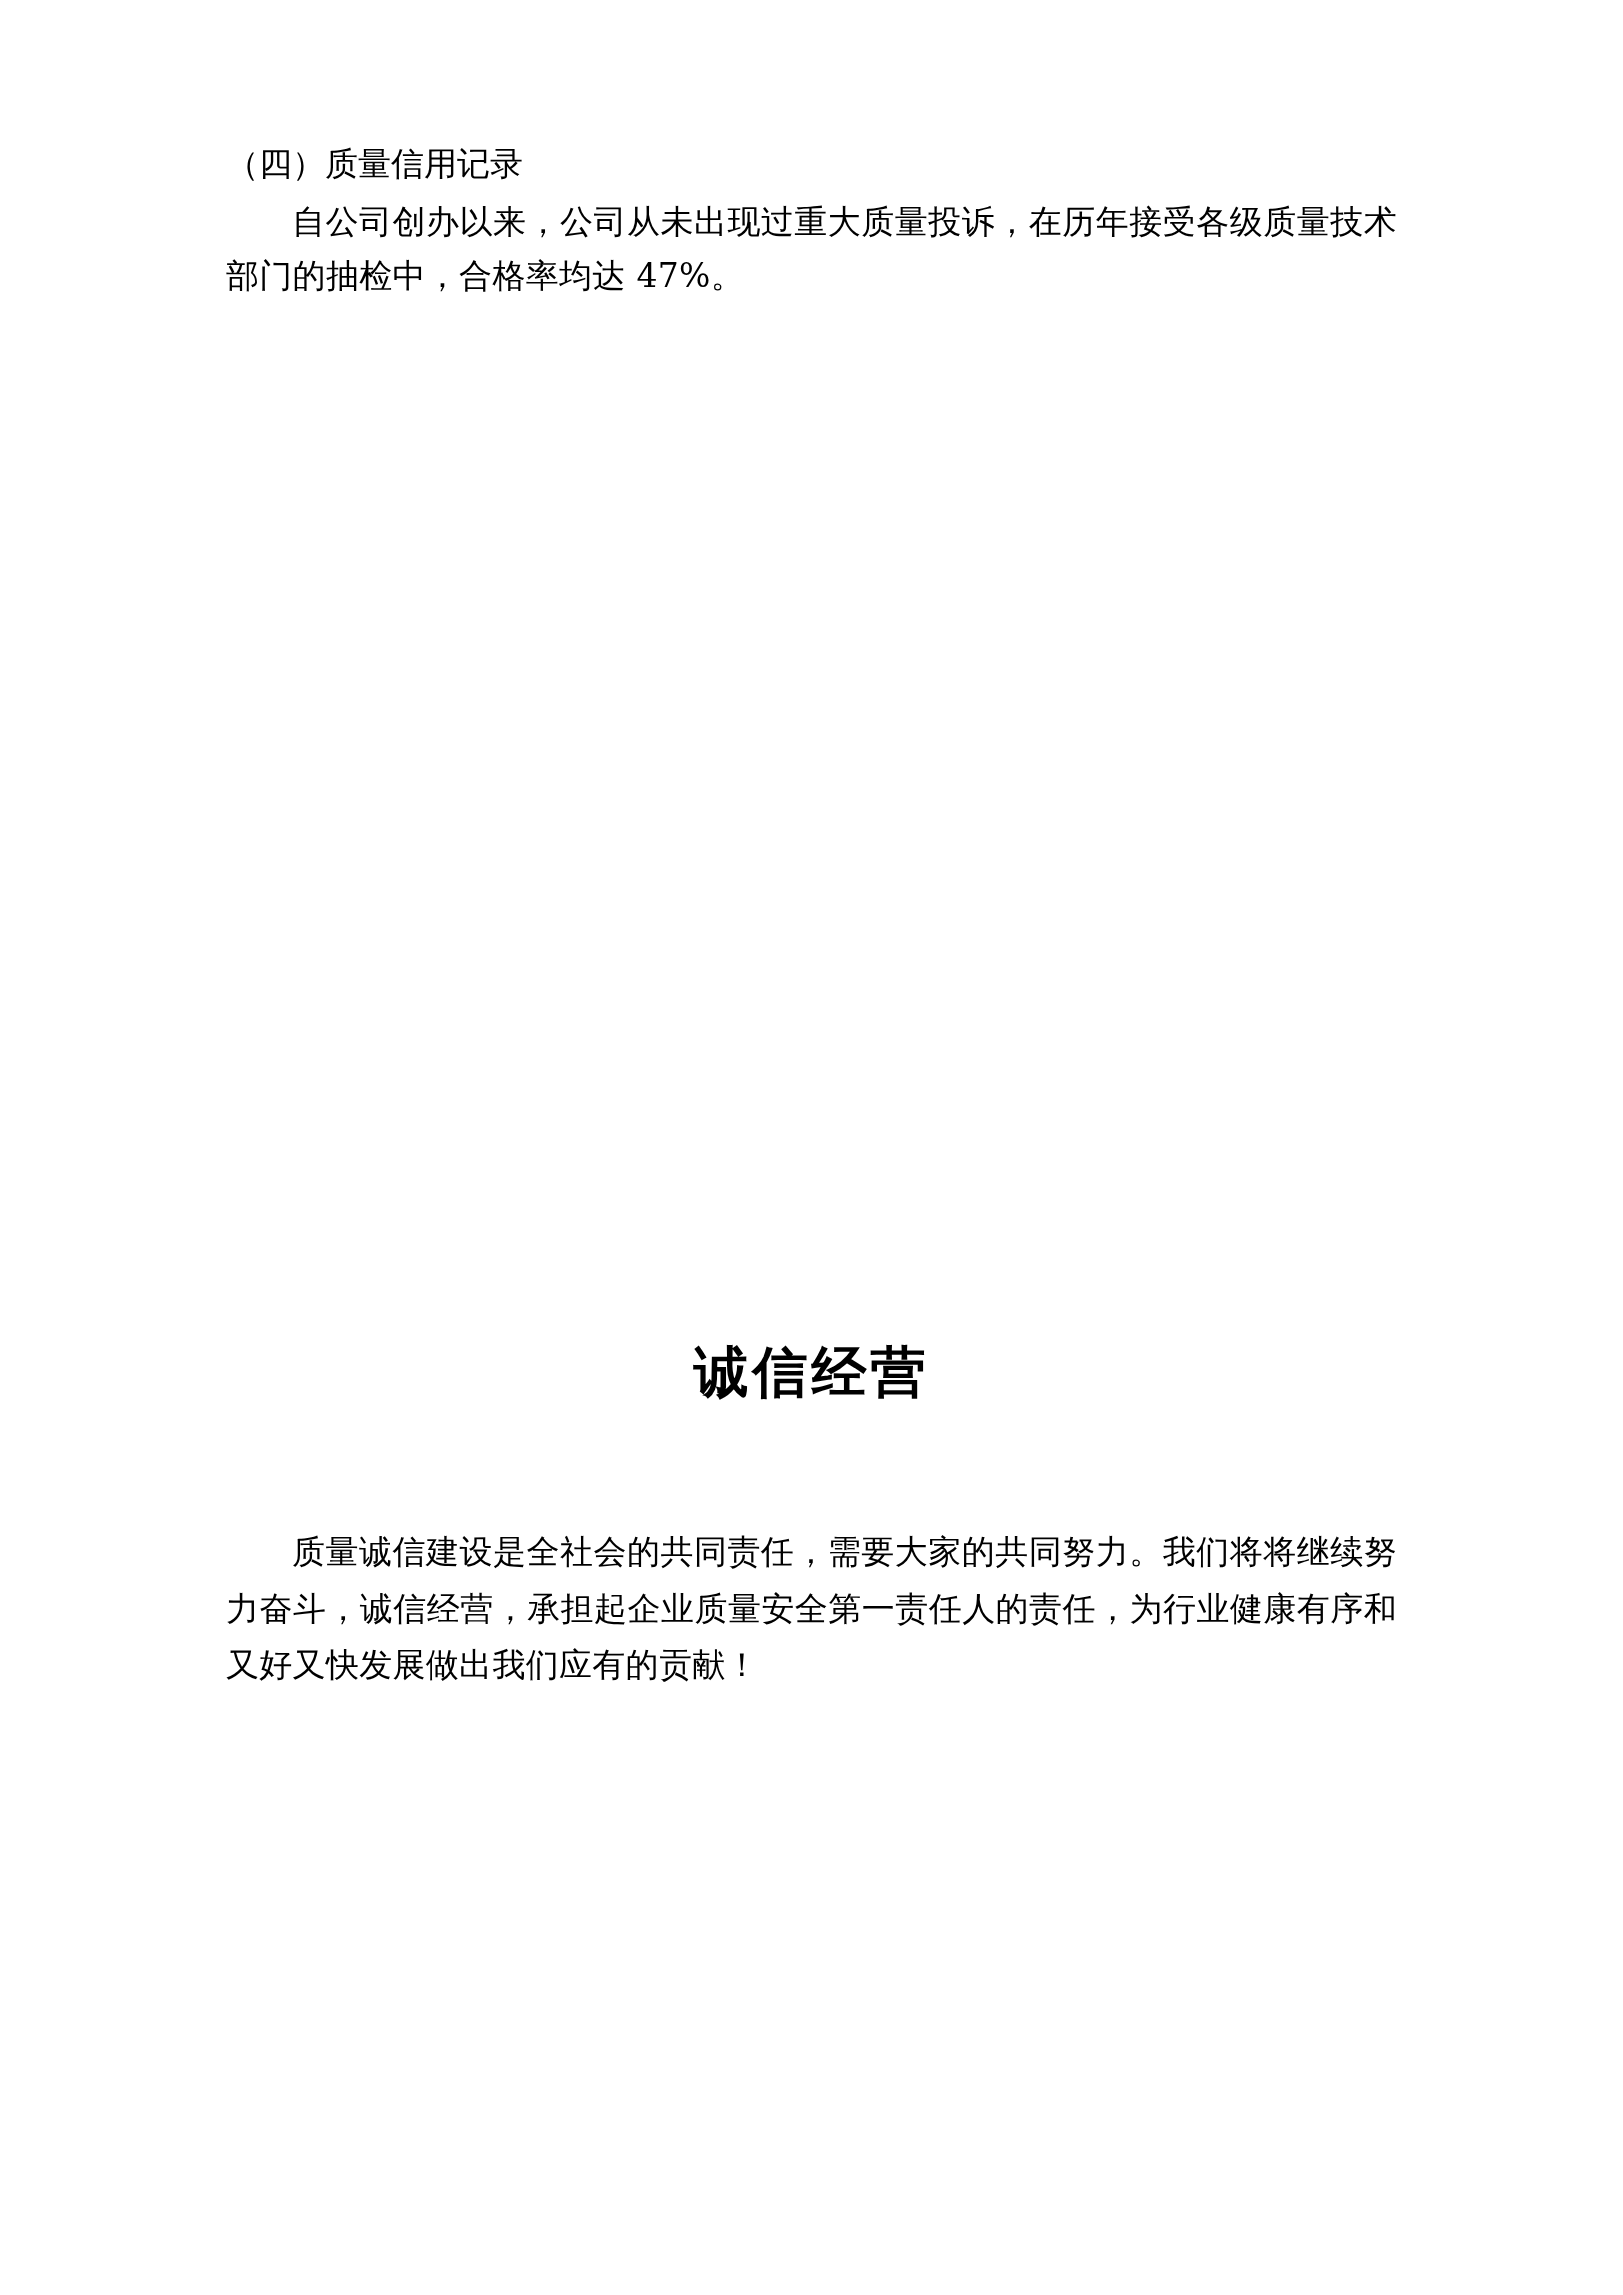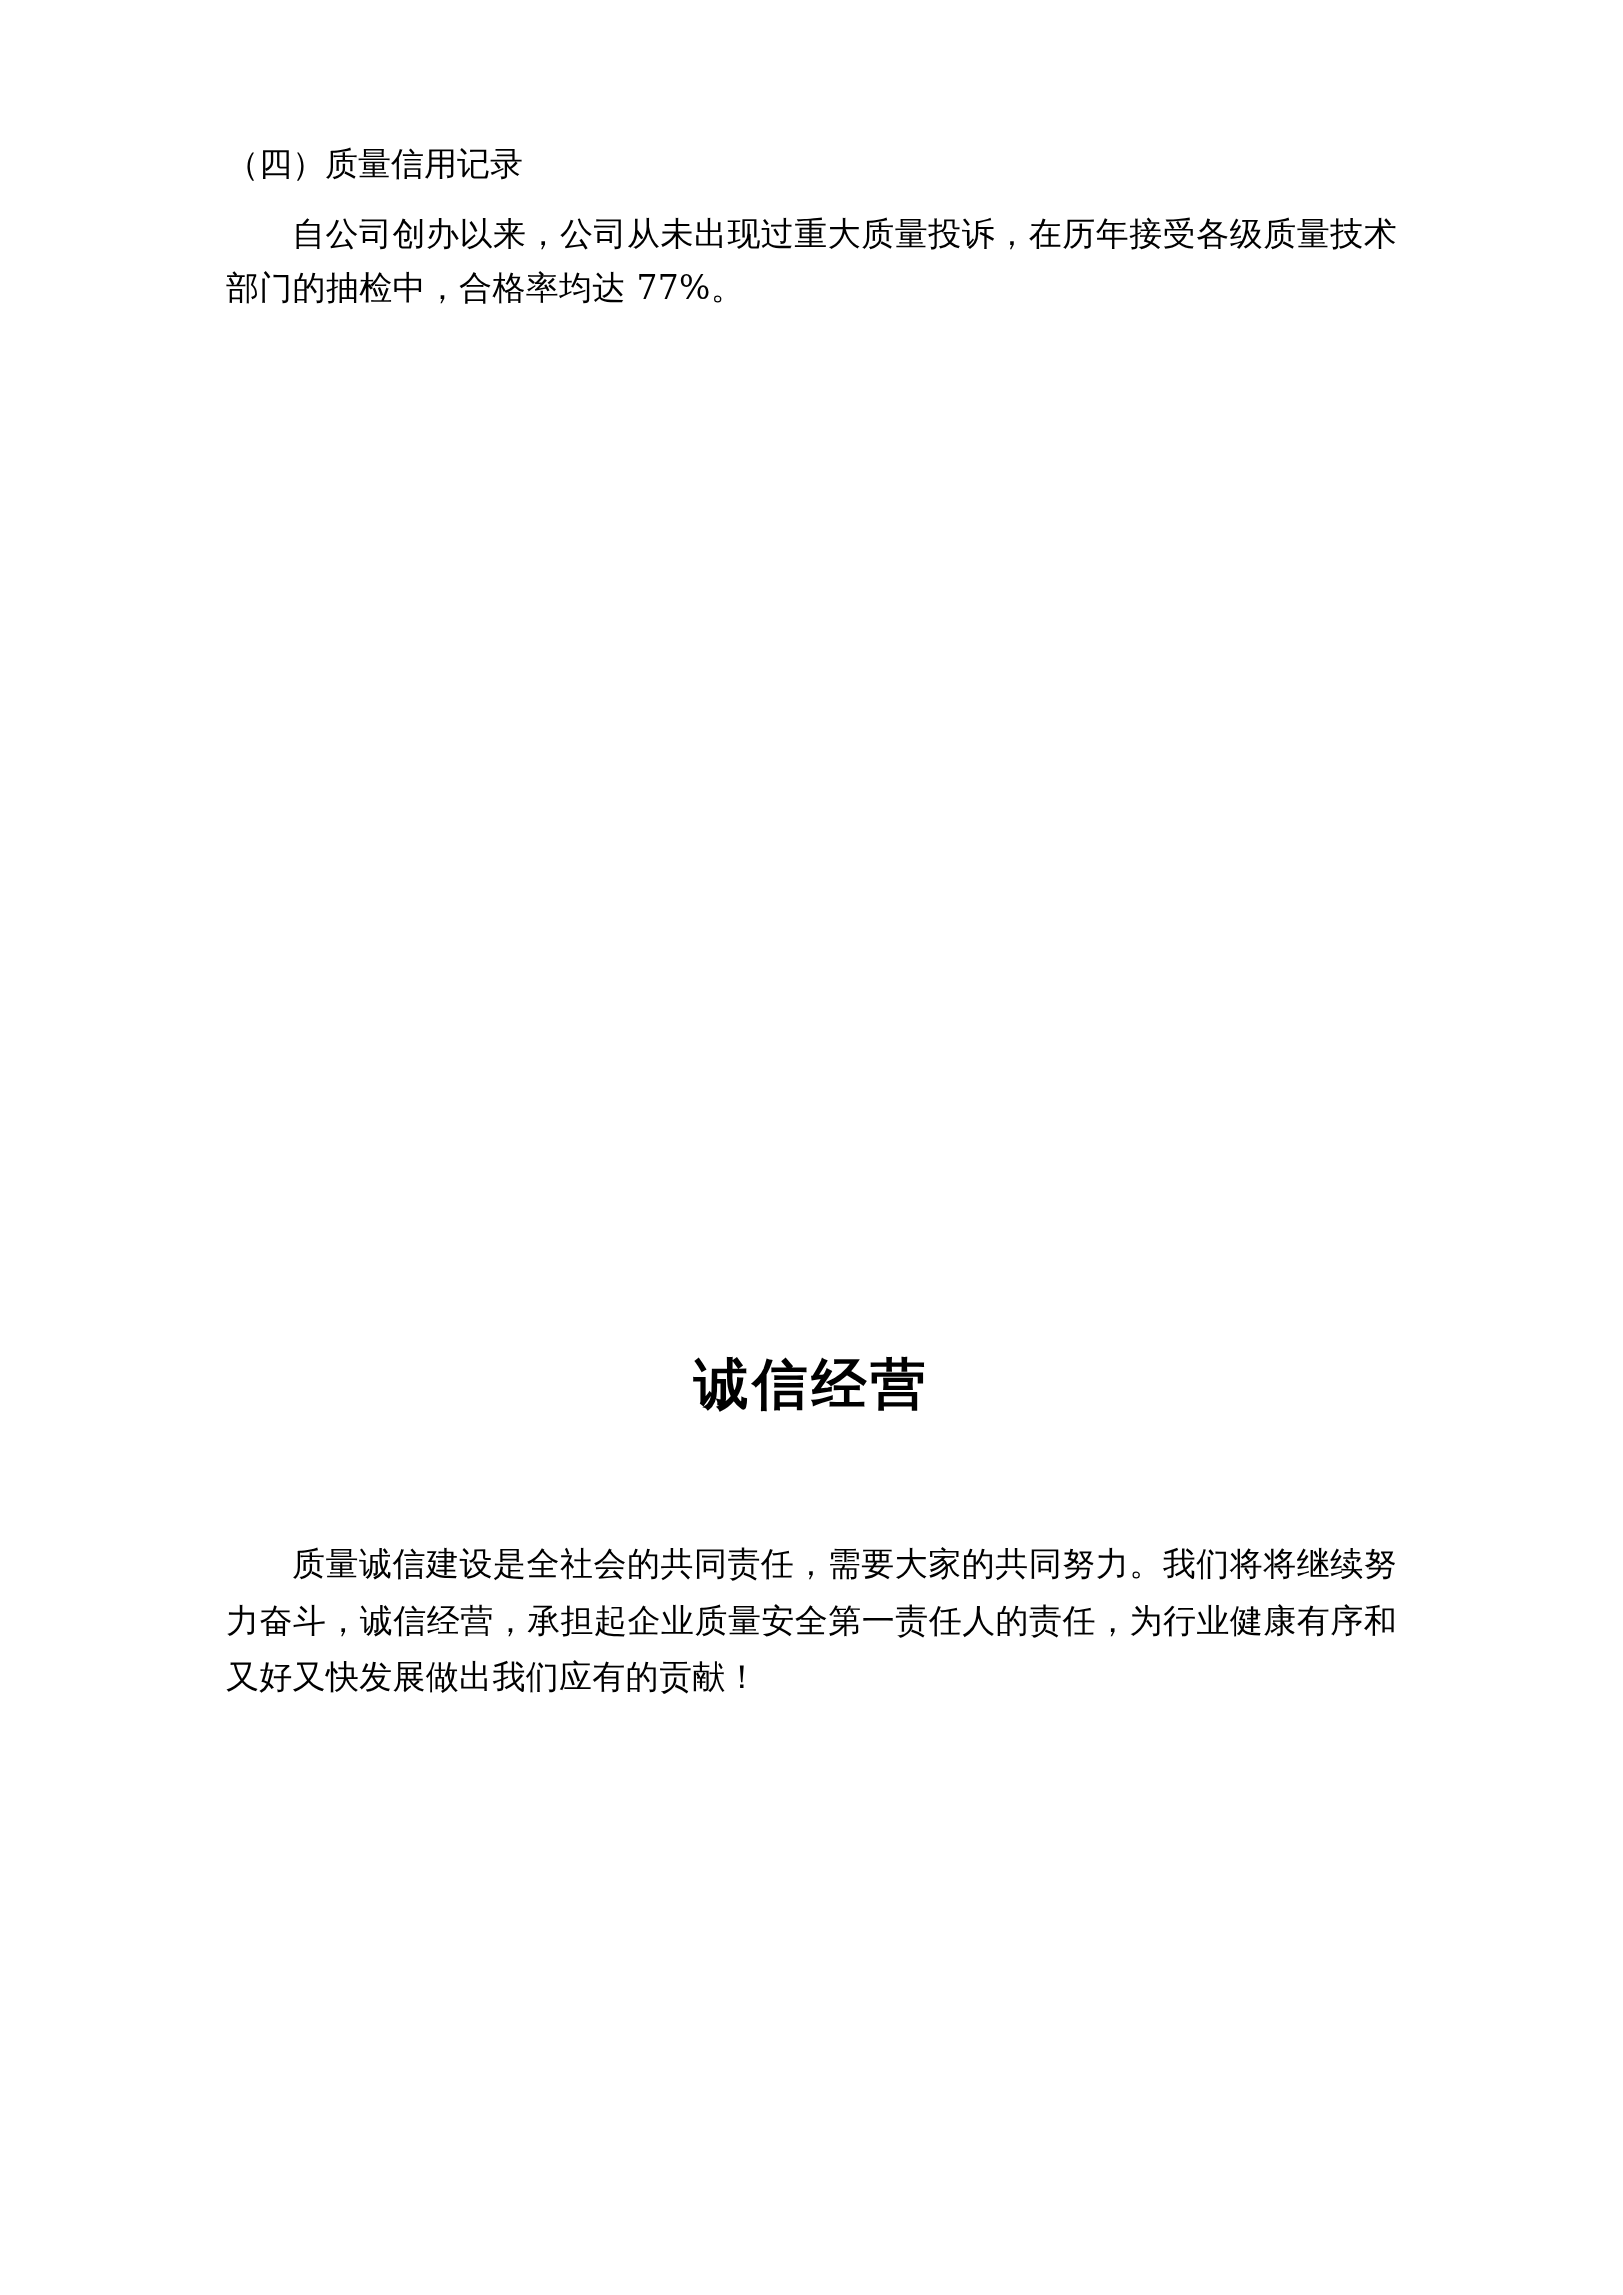--- a/index.html
+++ b/index.html
@@ -31,21 +31,21 @@
     text-justify: inter-ideograph;
     margin: 0 0 6.5px 0;
     letter-spacing: 0.3px;
   }
   .indent {
     text-indent: 2em;
   }
   .heading-sub {
     font-size: 33px;
     line-height: 1.62;
-    margin: 0 0 17px 0;
+    margin: 0 0 5px 0;
     text-indent: 0;
   }
   .spacer-block {
     height: 1027px;
   }
   .section-title {
     text-align: center;
     font-size: 55px;
     font-weight: bold;
     font-family: "DejaVu Serif", "Liberation Serif", serif;
@@ -61,21 +61,21 @@
   }
 </style>
 </head>
 <body>
 
 <div class="page">
   <div class="content">
 
     <div class="heading-sub">（四）质量信用记录</div>
 
-    <p class="para indent">自公司创办以来，公司从未出现过重大质量投诉，在历年接受各级质量技术部门的抽检中，合格率均达 77%。</p>
+    <p class="para indent">自公司创办以来，公司从未出现过重大质量投诉，在历年接受各级质量技术部门的抽检中，合格率均达 47%。</p>
 
     <div class="spacer-block"></div>
 
     <h1 class="section-title">诚信经营</h1>
 
     <div class="after-title-gap"></div>
 
     <div class="conclusion">
       <p class="para indent">质量诚信建设是全社会的共同责任，需要大家的共同努力。我们将将继续努力奋斗，诚信经营，承担起企业质量安全第一责任人的责任，为行业健康有序和又好又快发展做出我们应有的贡献！</p>
     </div>

